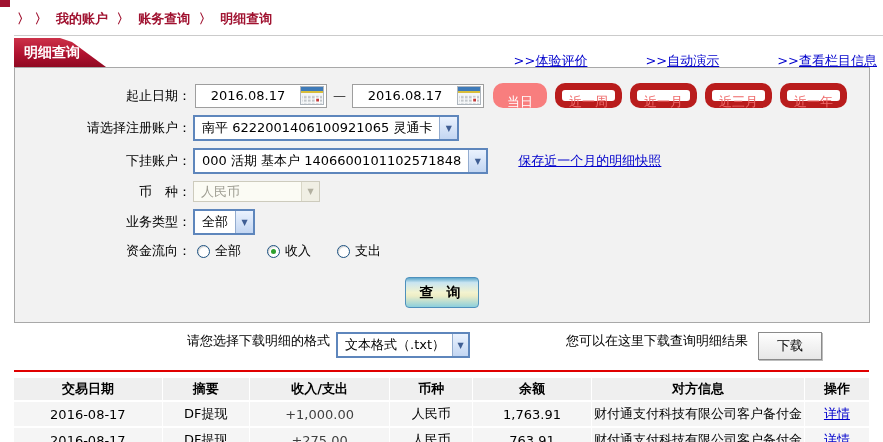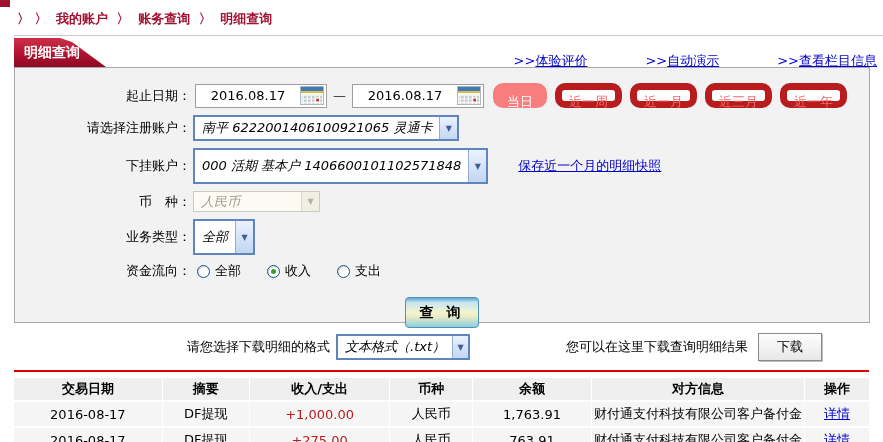--- a/index.html
+++ b/index.html
@@ -30,54 +30,54 @@
   .datebox { display:inline-flex; align-items:center; width:132px; height:24px; border:1px solid #9E9E9E; background:#fff; margin-left:4px; }
   .datebox .dval { flex:1; text-align:center; font-size:13px; }
   .cal { width:24px; height:19px; margin-right:2px; flex-shrink:0; cursor:pointer; }
   .dash { margin:0 6px; color:#333; }
 
   .quick-btn { height:25px; padding:0 7px; margin-left:8px; border:7px solid #b91c1c; background:#fff; color:#EE6A6A; font-size:13px; line-height:23px; border-radius:10px; cursor:pointer; }
   .quick-btn.active { background:#F87E7E; border-color:#F87E7E; color:#fff; margin-left:9px; }
 
   
   .xp-select { display:inline-flex; align-items:stretch; height:26px; border:2px solid #5E86BC; background:#fff; margin-left:2px; cursor:pointer; }
-  .xp-select .val { padding:8px 7px; display:flex; align-items:center; font-size:13px; white-space:nowrap;font-style:italic; }
+  .xp-select .val { padding:8px 7px; display:flex; align-items:center; font-size:13px; white-space:nowrap; }
   .arrow-btn { width:18px; display:flex; align-items:center; justify-content:center;
                background:linear-gradient(180deg,#EAF2FE 0%,#C3D6F2 100%); border-left:1px solid #93ACCF;
                color:#3F5E94; font-size:8px; }
-  .xp-select.small { height:36px; border-width:2px; }
+  .xp-select.small { height:26px; border-width:2px; }
   .xp-select.disabled { border:1px solid #CDCBBD; background:#FBFBF4; color:#9D9C91; cursor:default; width:127px; height:21px; }
   .xp-select.disabled .val { flex:1; }
   .xp-select.disabled .arrow-btn { background:#F0EFE4; border-left:1px solid #D8D6C6; color:#B2B0A0; }
 
   .snapshot-link { color:#0000CC; text-decoration:underline; margin-left:30px; cursor:pointer; }
 
   .radio-group { display:flex; align-items:center; gap:26px; margin-left:6px; }
   .radio-item { display:flex; align-items:center; gap:5px; cursor:pointer; }
   .radio-circle { width:13px; height:13px; border:1px solid #1C5180; border-radius:50%; background:#fff; position:relative; box-shadow:inset 1px 1px 1px rgba(0,0,0,.18); }
   .radio-circle.checked::after { content:""; position:absolute; left:3px; top:3px; width:5px; height:5px; border-radius:50%; background:#2EA02E; }
 
   .query-btn { display:block; margin:17px auto 0; width:74px; height:31px; border:1px solid #4E90BC; border-radius:4px;
                background:linear-gradient(180deg,#5FA8CC 0%,#C9E5F1 16%,#F3F3CF 50%,#EDEDC6 62%,#8CCFDC 100%);
                font-size:14px; font-weight:bold; color:#000; letter-spacing:4px; cursor:pointer; font-family:inherit; }
 
-  .download-row { display:flex; align-items:center; margin:9px 0 0 187px; height:30px; }
+  .download-row { display:flex; align-items:flex-start; margin:9px 0 0 187px; height:30px; }
   .download-row .xp-select { width:134px; height:26px; margin-left:6px; }
   .download-row .xp-select .val { flex:1; }
   .dl-hint { margin-left:96px; }
   .dl-btn { margin-left:10px; width:64px; height:28px; border:1px solid #8A8A8A; background:linear-gradient(180deg,#FEFEFE,#E7E7E7);
             box-shadow:1px 1px 0 #BDBDBD; font-size:13px; cursor:pointer; font-family:inherit; }
 
   .red-rule { border-top:2px solid #E00000; margin:8px 14px 0 14px; }
 
   table.detail { width:855px; margin:4px 14px 0 14px; border-collapse:separate; border-spacing:0 2px; table-layout:fixed; }
   table.detail th { background:#EFEFEF; font-weight:bold; font-size:13px; padding:2px 0; border-right:1px solid #fff; }
   table.detail td { background:#F5F5F5; font-size:13px; text-align:center; padding:3px 0; border-right:1px solid #fff; white-space:nowrap; overflow:hidden; }
   table.detail th:last-child, table.detail td:last-child { border-right:none; }
-  td.amount { color:#b91c1c; }
+  td.amount { color:#404040; }
   a.detail-link { color:#0000CC; text-decoration:underline; cursor:pointer; }
 </style>
 </head>
 <body>
 
 <div class="corner-mark"></div>
 
 <div class="breadcrumb">
   <span>〉 〉</span>
   <span>我的账户</span>

